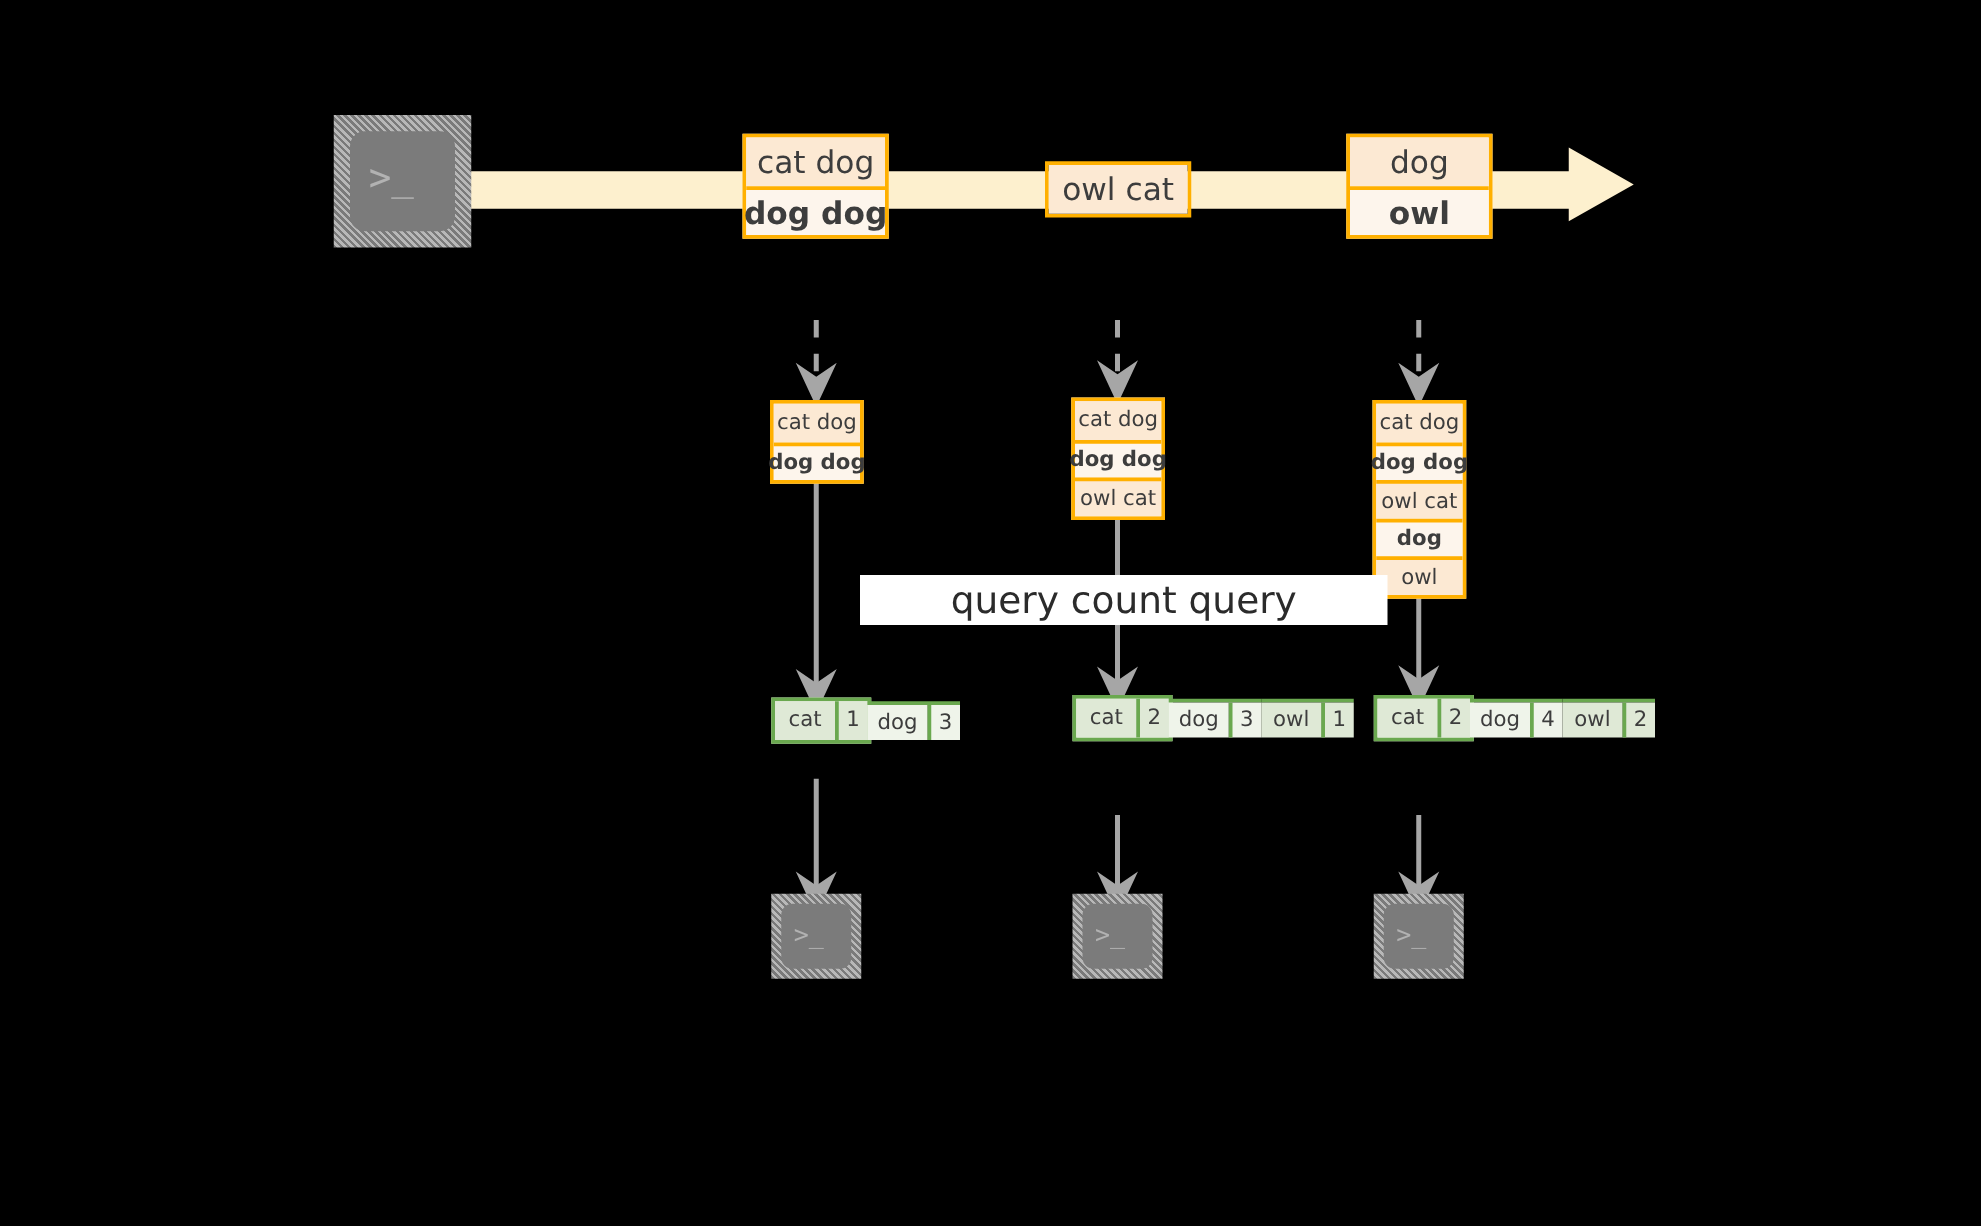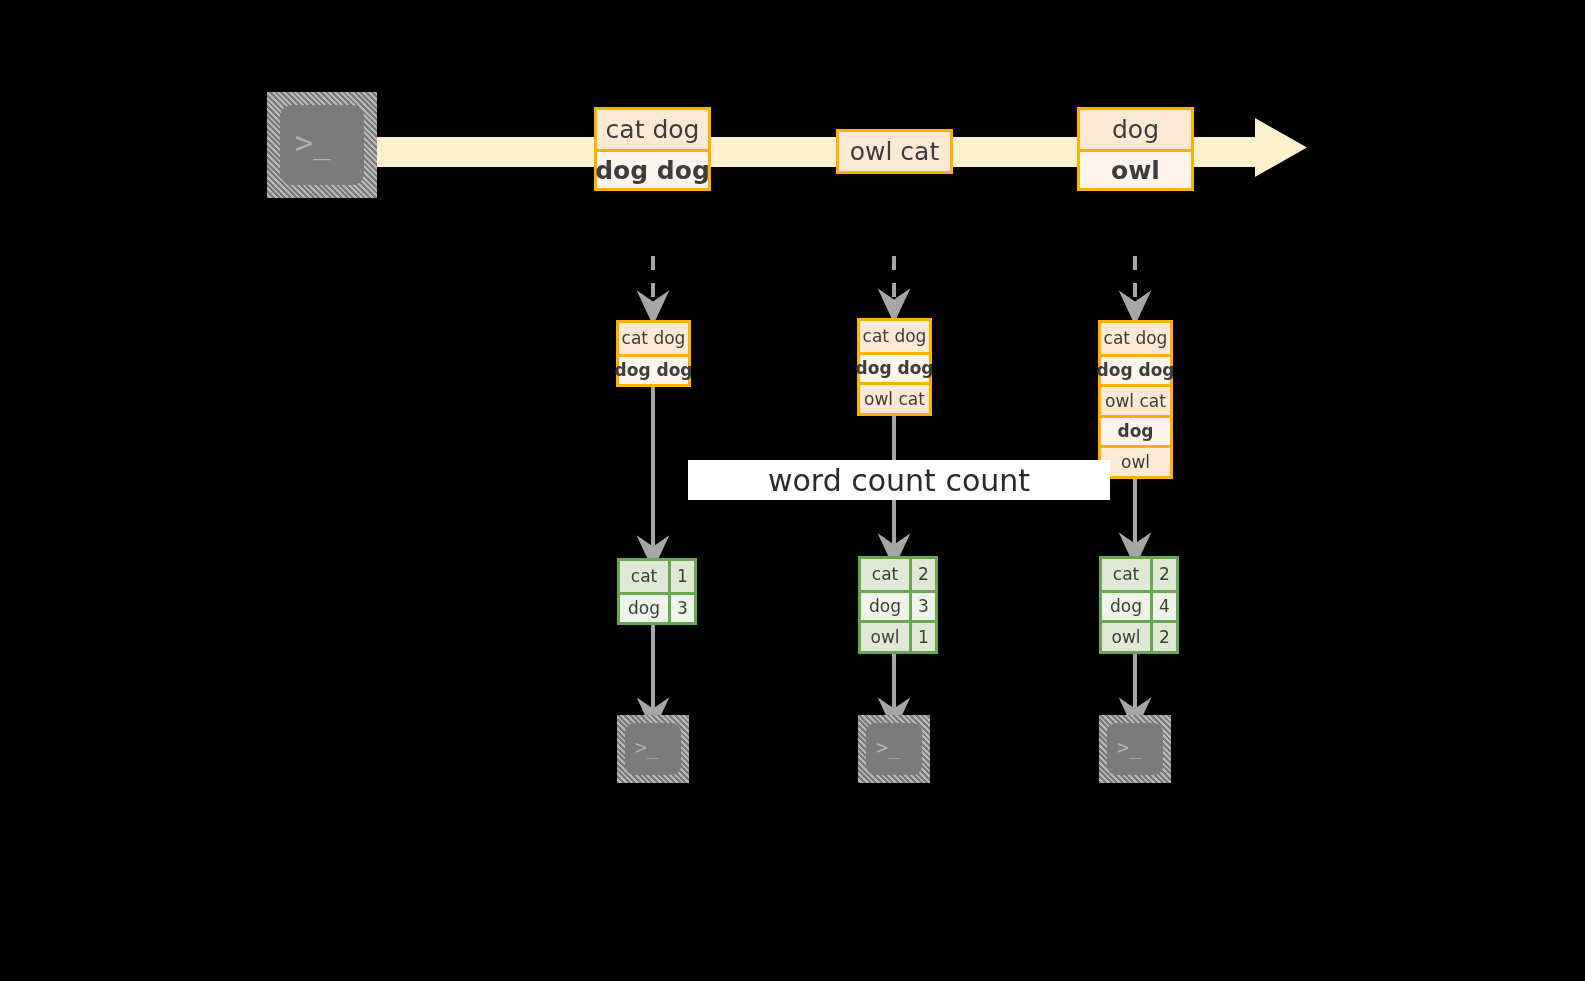--- a/index.html
+++ b/index.html
@@ -49,21 +49,21 @@
   
   .msgbox.small .msgrow { height: 30.5px; font-size: 17px; }
 
   
   .restable {
     position: absolute;
     box-sizing: border-box;
     border: 3px solid #6aa84f;
     background: #eef4e8;
     display: flex;
-    flex-direction: column;
+    flex-direction: row;
   }
   .resrow {
     box-sizing: border-box;
     display: flex;
     flex-direction: row;
     height: 30.5px;
   }
   .resrow + .resrow { border-top: 3px solid #6aa84f; }
   .rescell {
     box-sizing: border-box;
@@ -177,21 +177,21 @@
 
   <div class="msgbox small" style="left:1098px; top:320px; width:75px;">
     <div class="msgrow dark">cat dog</div>
     <div class="msgrow light sep">dog dog</div>
     <div class="msgrow dark sep">owl cat</div>
     <div class="msgrow light sep">dog</div>
     <div class="msgrow dark sep">owl</div>
   </div>
 
   <div class="querylabel" style="left:688px; top:460px; width:422px; height:40px;">
-    <span>word count count</span>
+    <span>query count query</span>
   </div>
 
   <div class="restable" style="left:617px; top:558px; width:80px;">
     <div class="resrow dark">
       <div class="rescell word">cat</div>
       <div class="rescell count">1</div>
     </div>
     <div class="resrow light">
       <div class="rescell word">dog</div>
       <div class="rescell count">3</div>

